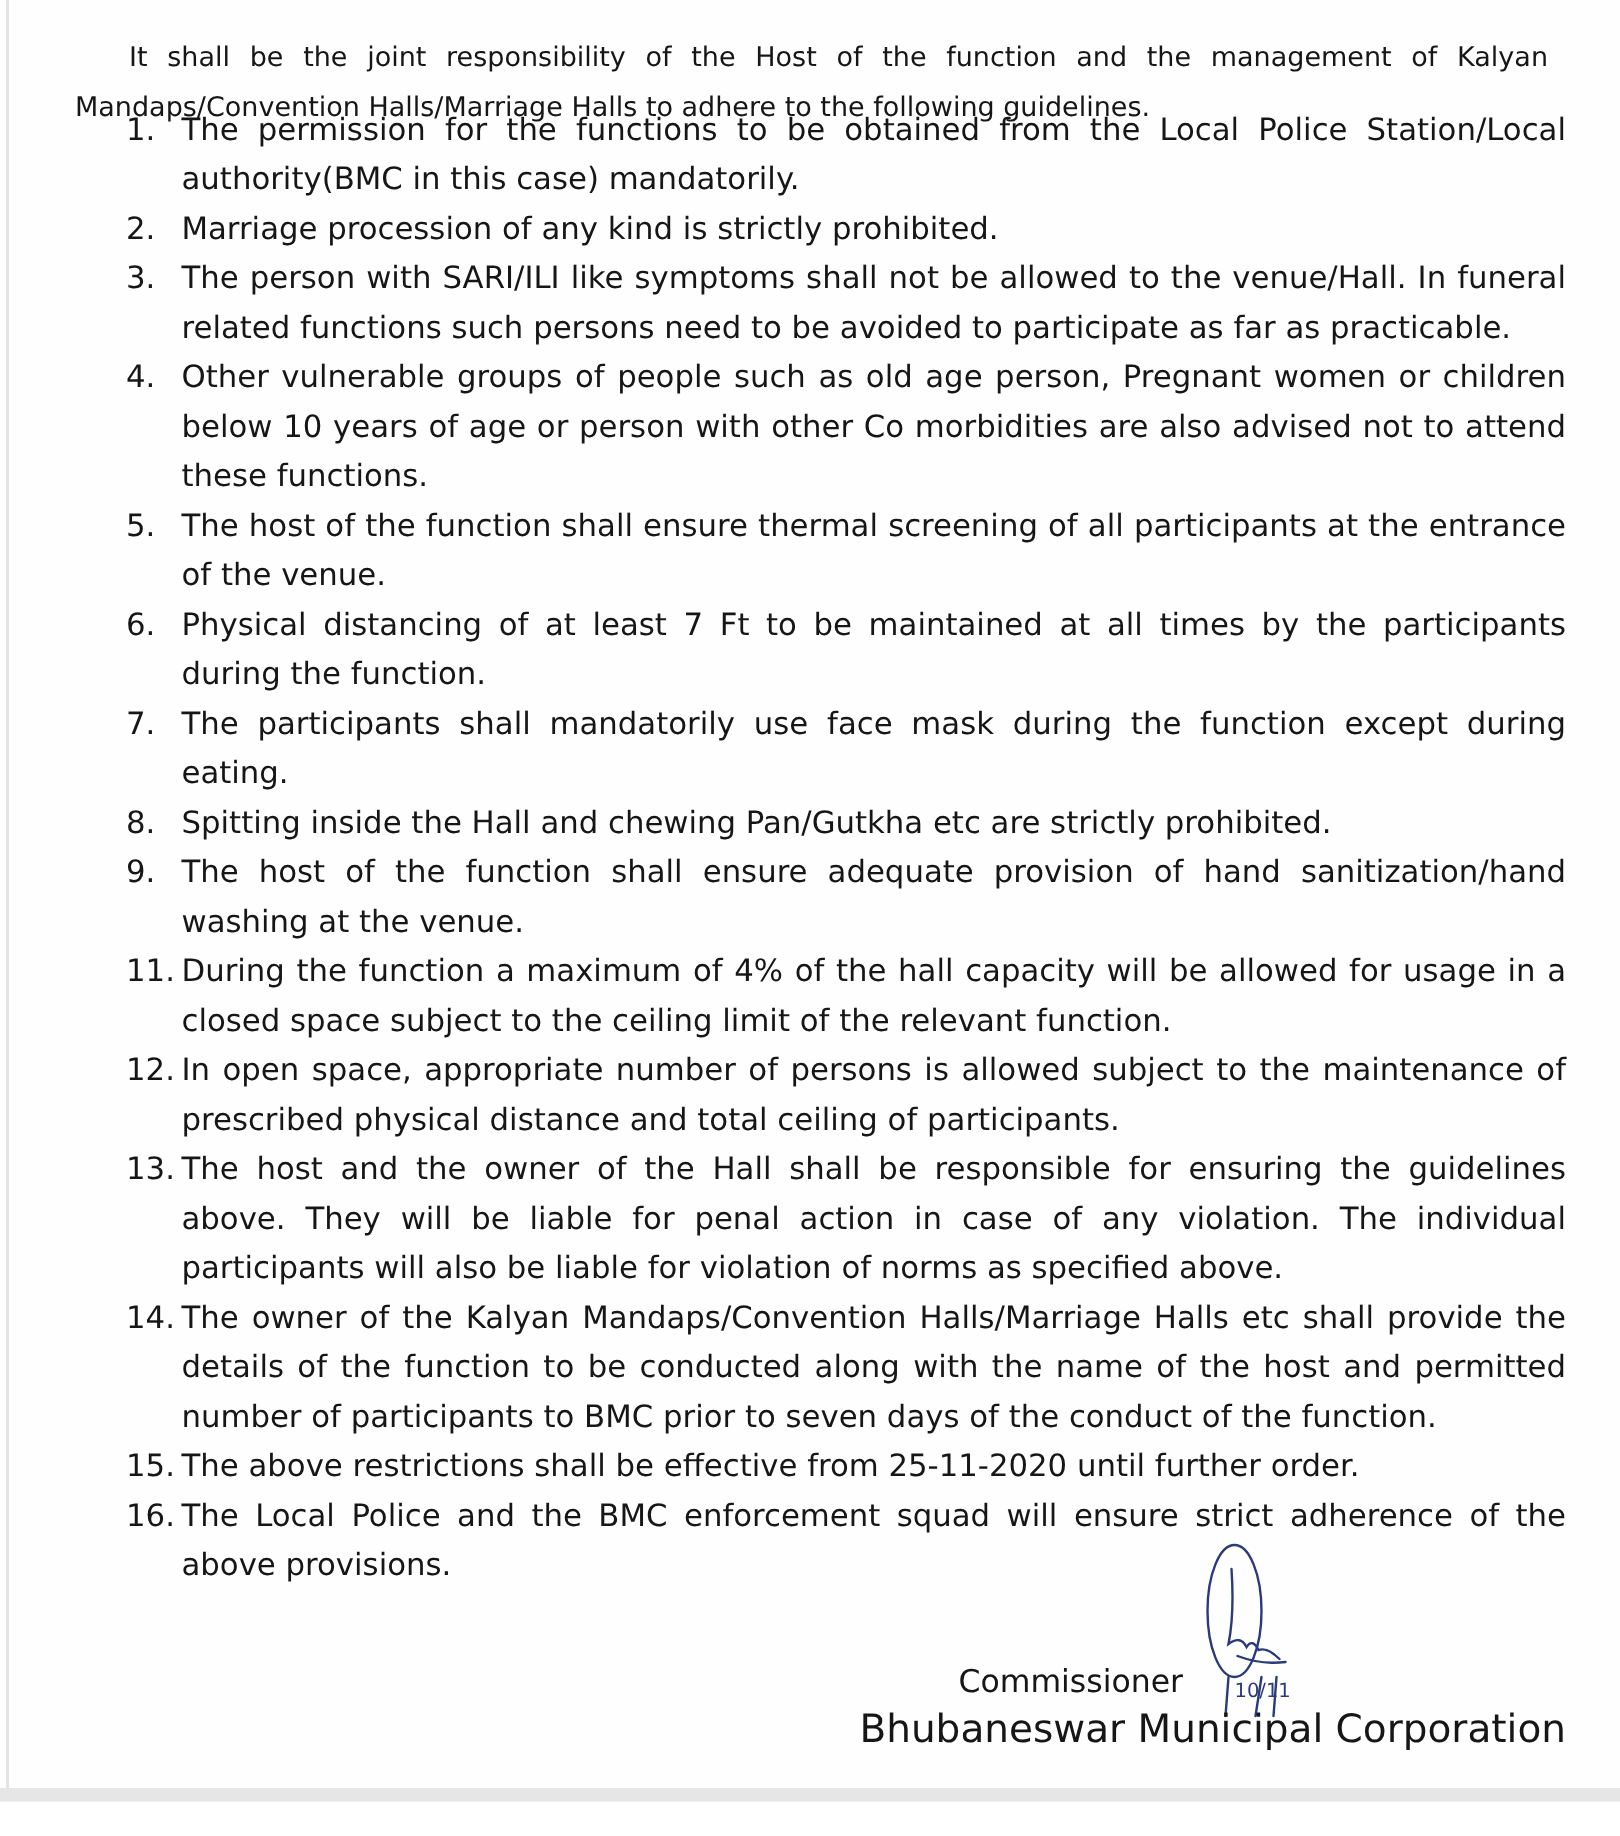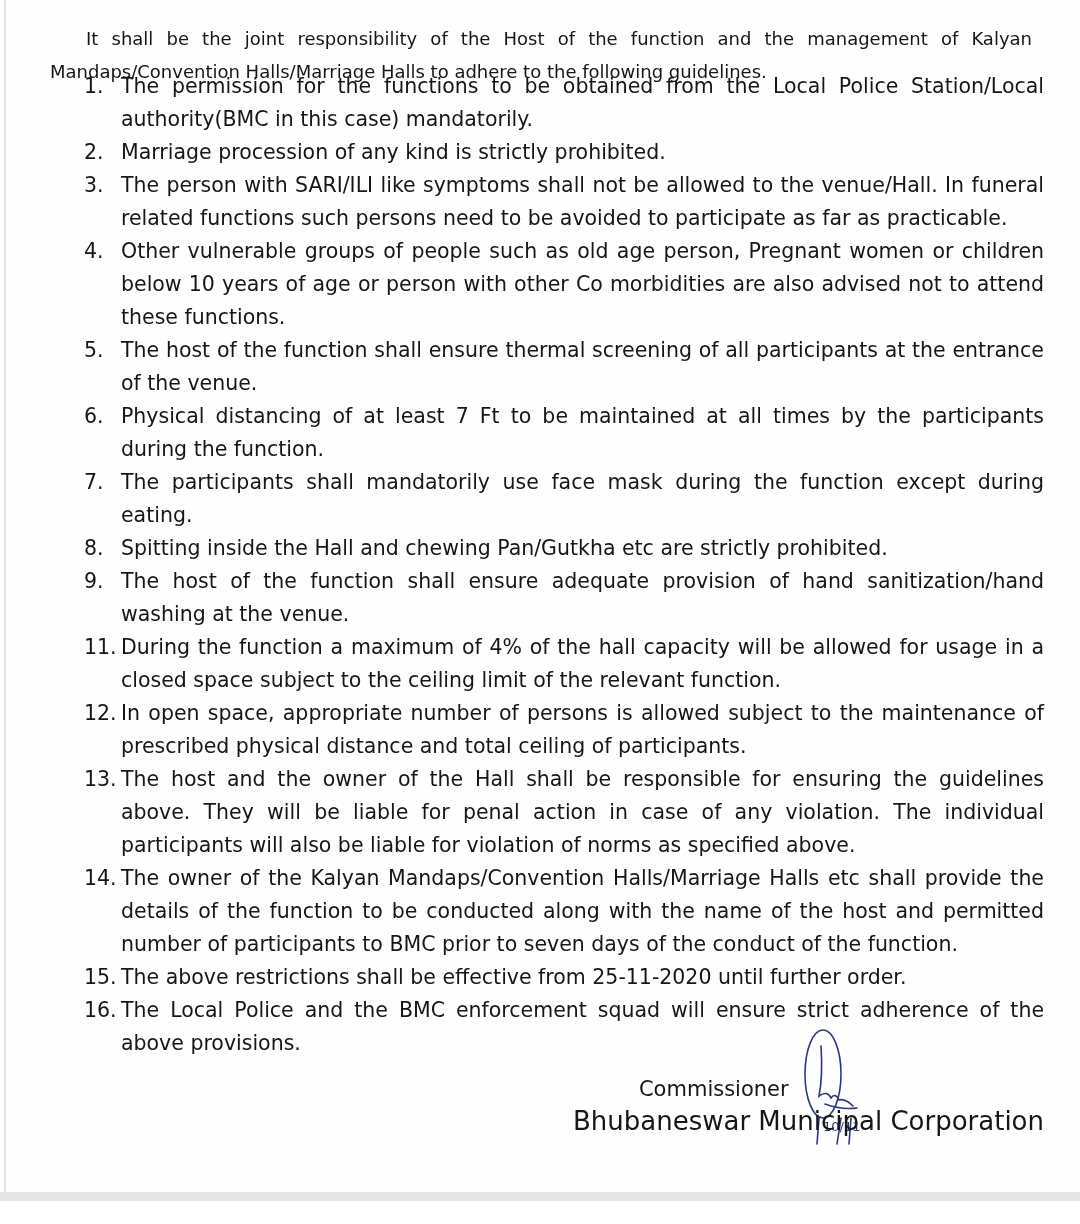--- a/index.html
+++ b/index.html
@@ -14,21 +14,21 @@
   .bottom-strip { position: absolute; left: 0; top: 1192px; width: 1080px; height: 9px; background: #e6e6e6; }
   .intro {
     position: absolute; left: 44px; top: 4px; width: 982px;
     font-size: 18px; line-height: 33px; text-align: justify; text-align-last: left;
   }
   .intro .indent { display: inline-block; width: 36px; }
   .list { position: absolute; left: 78px; top: 70px; width: 960px; margin: 0; padding: 0; list-style: none; }
   .item { position: relative; padding-left: 37px; font-size: 20.5px; line-height: 33px; text-align: justify; }
   .item .num { position: absolute; left: 0; top: 0; width: 37px; }
   .item .text { display: block; }
-  .sig-block { position: absolute; right: 38px; top: 1072px; text-align: center; }
+  .sig-block { position: absolute; right: 38px; top: 1104px; text-align: center; }
   .sig-title { font-size: 21px; line-height: 34px; display: block; margin-left: 60px; text-align: left; padding-left: 6px; }
   .sig-org { font-size: 26px; line-height: 30px; display: block; }
   .signature { position: absolute; left: 795px; top: 1026px; width: 70px; height: 120px; }
 </style>
 </head>
 <body>
 
 <div class="page">
   <p class="intro"><span class="indent"></span><span>It shall be the joint responsibility of the Host of the function and the management of Kalyan Mandaps/Convention Halls/Marriage Halls to adhere to the following guidelines.</span></p>
 

